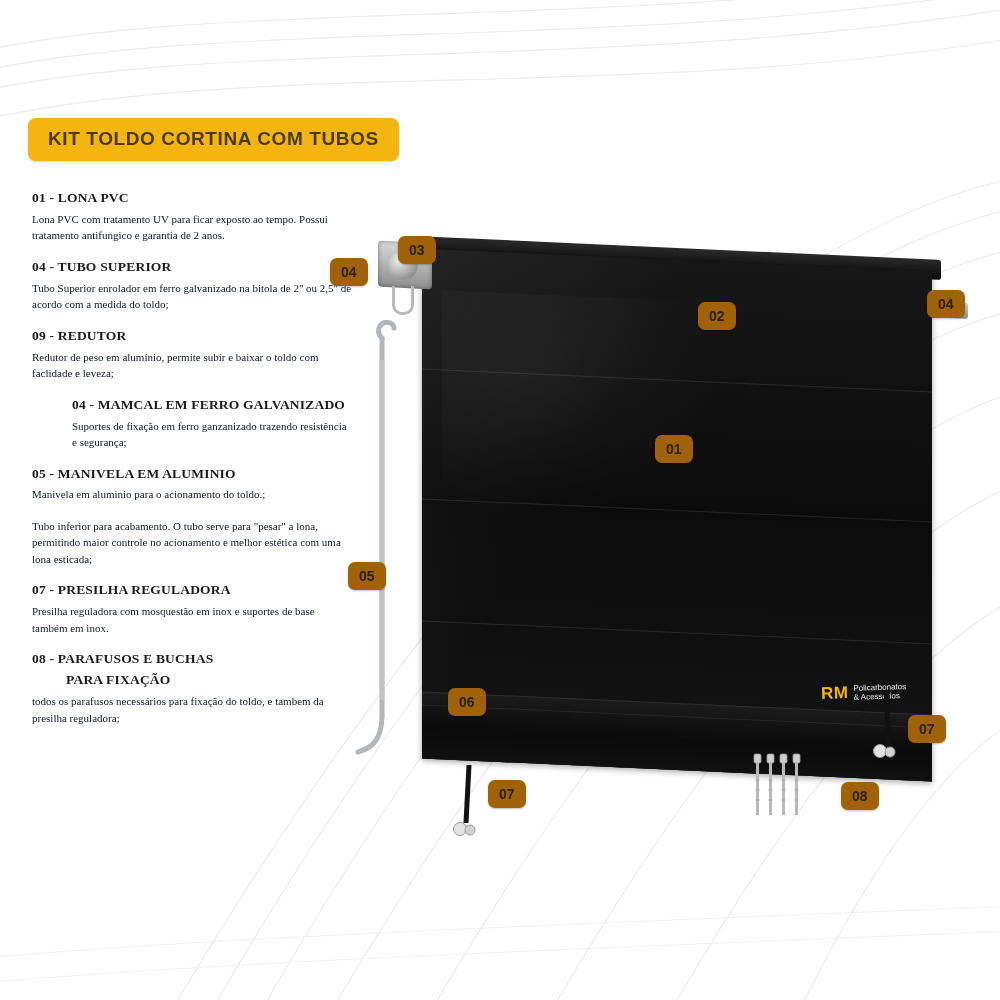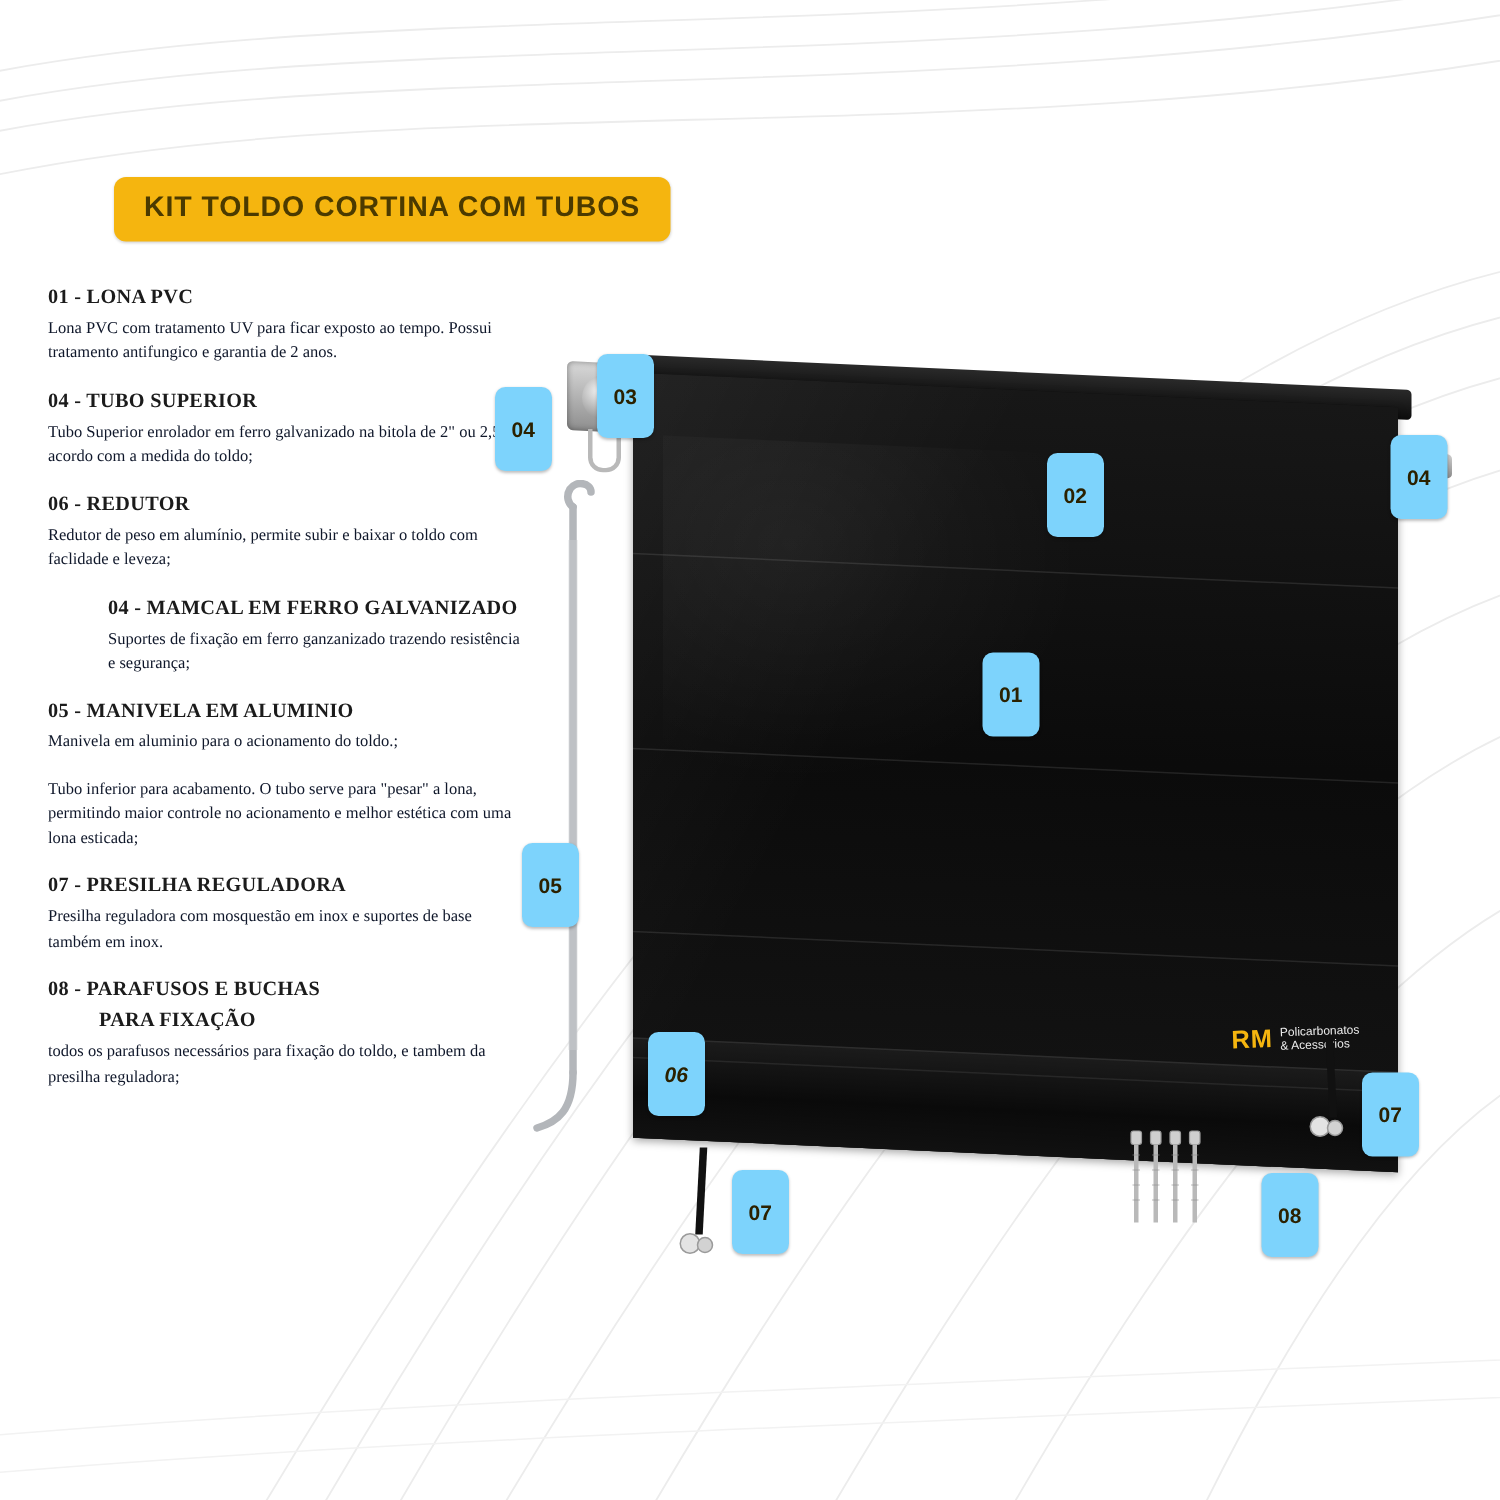--- a/index.html
+++ b/index.html
@@ -35,21 +35,20 @@
     top: 118px;
     background: #F5B50F;
     color: #4b3a00;
     font-size: 19px;
     font-weight: bold;
     letter-spacing: 0.6px;
     padding: 10px 20px 11px 20px;
     border-radius: 8px;
     box-shadow: 0 1px 2px rgba(0,0,0,0.18);
     white-space: nowrap;
-    margin-left: 48px;
   }
 
   
   .legend {
     position: absolute;
     left: 32px;
     top: 190px;
     width: 320px;
     font-family: Liberation Serif, serif;
   }
@@ -226,26 +225,26 @@
     position: absolute;
     left: 420px;
     top: 530px;
     width: 60px;
     height: 70px;
   }
 
   
   .badge {
     position: absolute;
-    background: #7dd3fc;
+    background: #a16207;
     color: #2b2100;
     font-size: 14px;
     font-weight: bold;
     border-radius: 7px;
-    padding: 21px 11px;
+    padding: 7px 11px;
     box-shadow: 0 1px 2px rgba(0,0,0,0.25);
     line-height: 1;
   }
 </style>
 </head>
 <body>
 
 <div class="page">
 
   <div class="bg-swoosh">
@@ -279,21 +278,21 @@
       <h3>01 - LONA PVC</h3>
       <p>Lona PVC com tratamento UV para ficar exposto ao tempo. Possui tratamento antifungico e garantia de 2 anos.</p>
     </div>
 
     <div class="legend-item">
       <h3>04 - TUBO SUPERIOR</h3>
       <p>Tubo Superior enrolador em ferro galvanizado na bitola de 2" ou 2,5" de acordo com a medida do toldo;</p>
     </div>
 
     <div class="legend-item">
-      <h3>06 - REDUTOR</h3>
+      <h3>09 - REDUTOR</h3>
       <p>Redutor de peso em alumínio, permite subir e baixar o toldo com faclidade e leveza;</p>
     </div>
 
     <div class="legend-item indent">
       <h3>04 - MAMCAL  EM FERRO GALVANIZADO</h3>
       <p>Suportes de fixação em ferro ganzanizado trazendo resistência e segurança;</p>
     </div>
 
     <div class="legend-item">
       <h3>05 - MANIVELA EM ALUMINIO</h3>
@@ -380,19 +379,19 @@
         <path d="M5,50 h5 M18,50 h5 M31,50 h5 M44,50 h5"></path>
       </g>
     </svg>
 
     <div class="badge" style="left:68px;  top:16px;">03</div>
     <div class="badge" style="left:0px;   top:38px;">04</div>
     <div class="badge" style="left:368px; top:82px;">02</div>
     <div class="badge" style="left:597px; top:70px;">04</div>
     <div class="badge" style="left:325px; top:215px;">01</div>
     <div class="badge" style="left:18px;  top:342px;">05</div>
-    <div class="badge" style="left:102px; top:468px;font-style:italic;">06</div>
+    <div class="badge" style="left:118px; top:468px;">06</div>
     <div class="badge" style="left:578px; top:495px;">07</div>
     <div class="badge" style="left:158px; top:560px;">07</div>
     <div class="badge" style="left:478px; top:562px;margin-left:33px;">08</div>
 
   </div>
 </div>
 
 </body></html>

